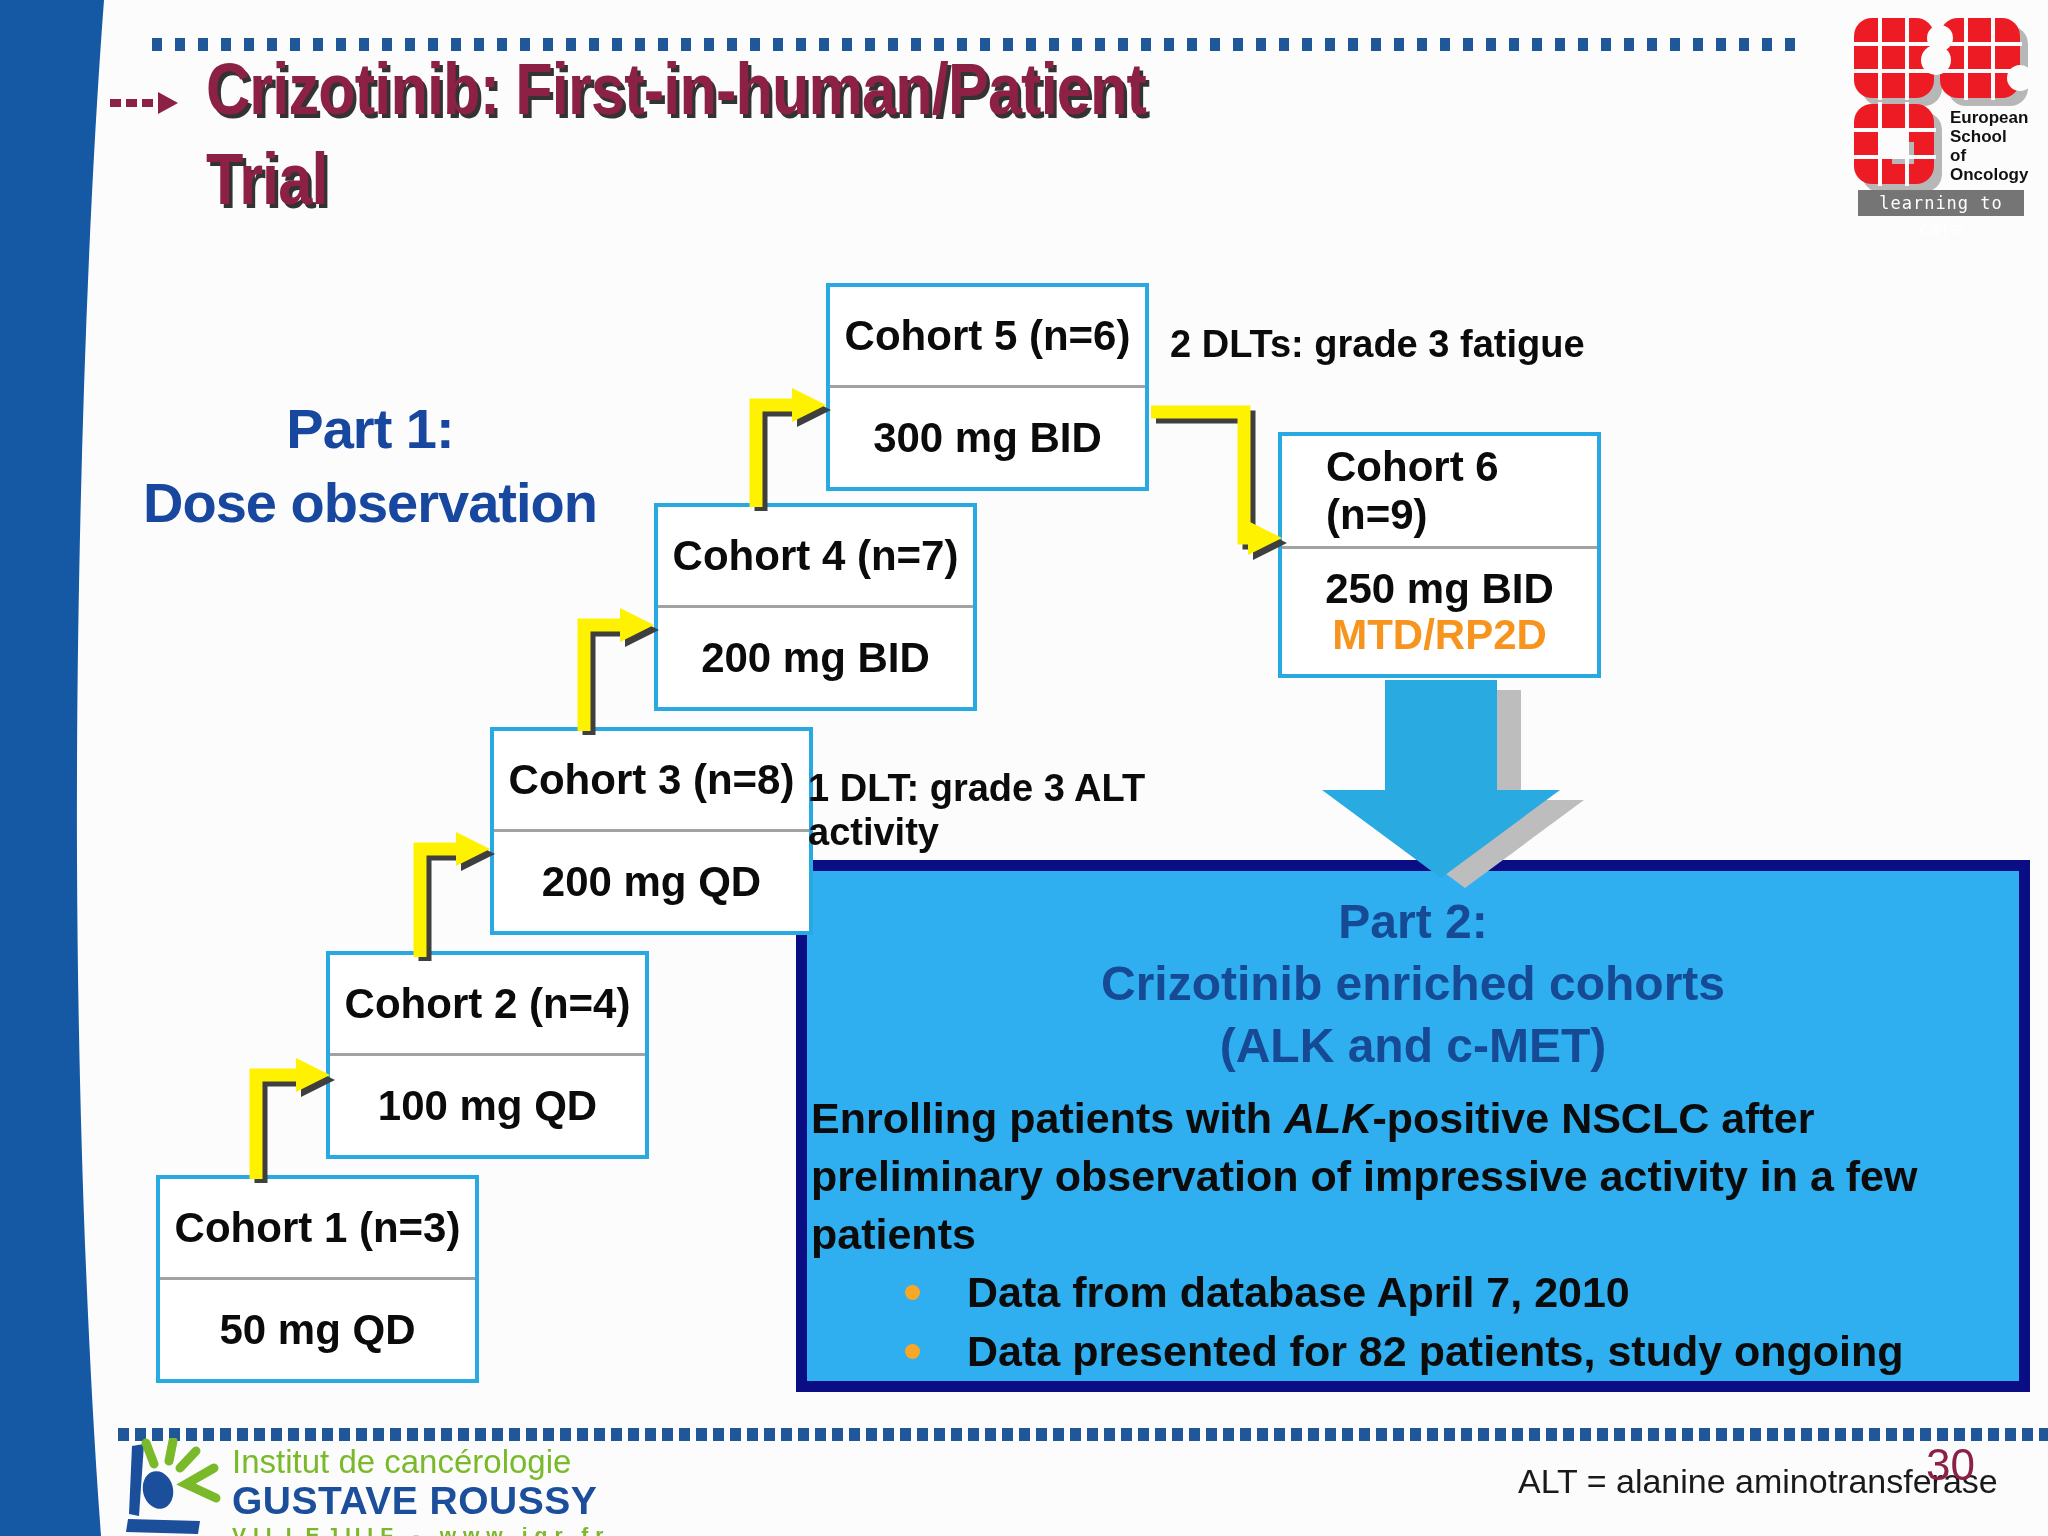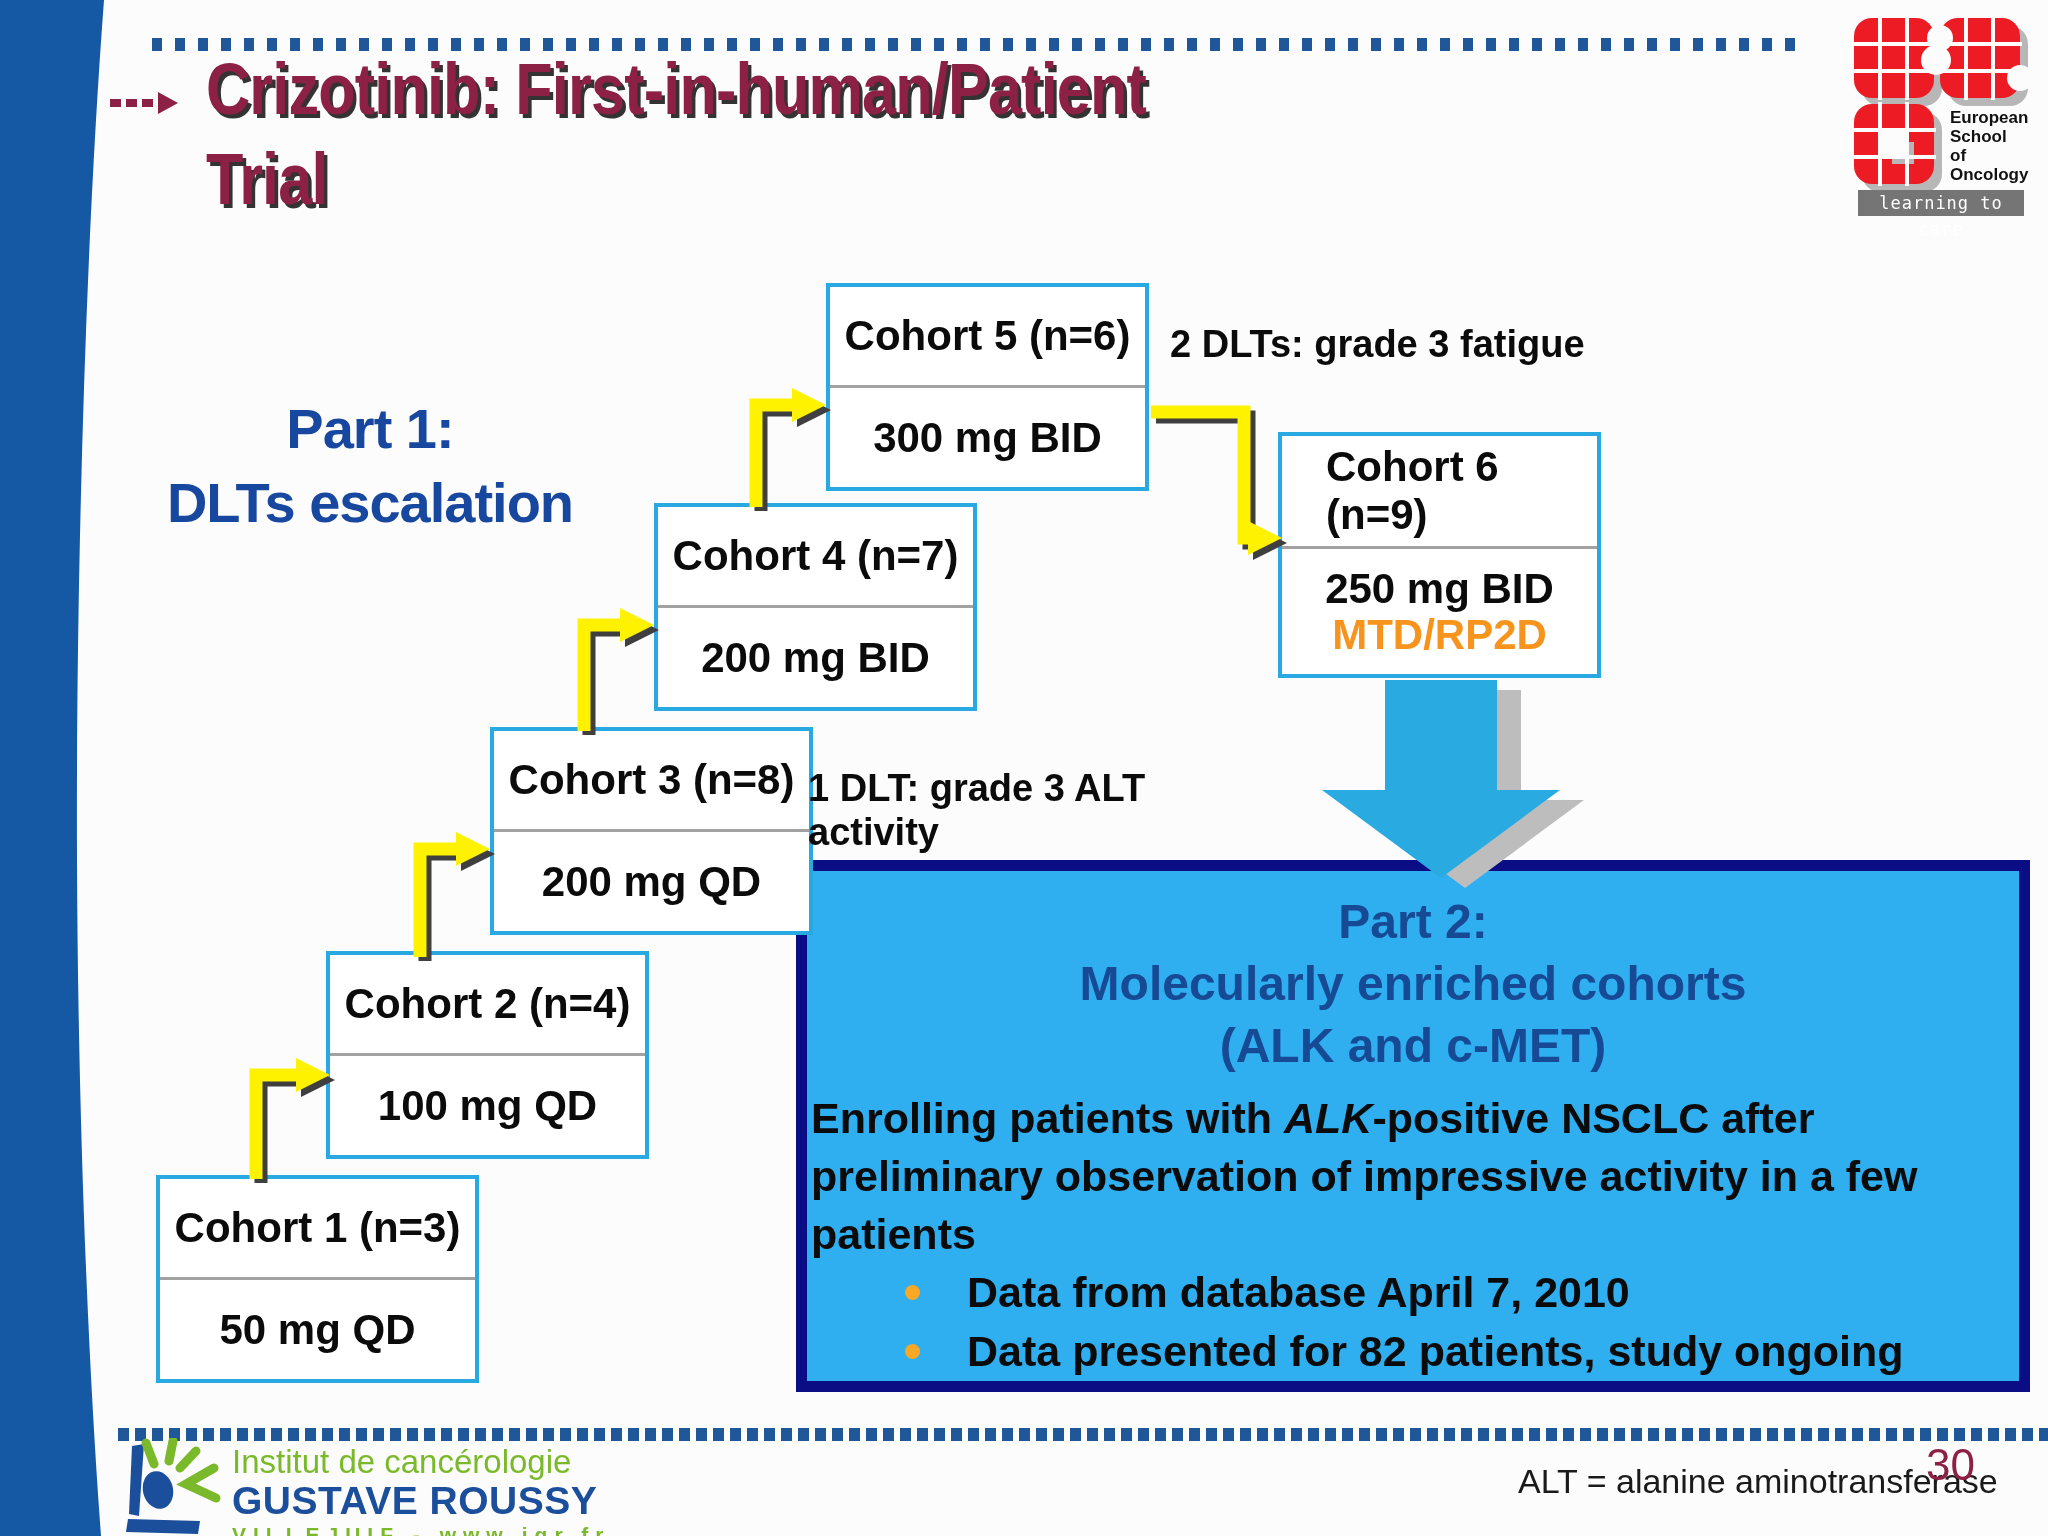--- a/index.html
+++ b/index.html
@@ -169,27 +169,27 @@
       <div>European</div>
       <div>School</div>
       <div>of</div>
       <div>Oncology</div>
     </div>
     <div class="abs eso-banner">learning to care</div>
   </div>
 
   <div class="abs part1-label">
     <div>Part 1:</div>
-    <div>DLTs escalation</div>
+    <div>Dose observation</div>
   </div>
 
   <div class="abs part2">
     <div class="part2-heading">
       <div>Part 2:</div>
-      <div>Molecularly enriched cohorts</div>
+      <div>Crizotinib enriched cohorts</div>
       <div>(ALK and c-MET)</div>
     </div>
     <div class="part2-body"><span>Enrolling patients with </span><span class="it">ALK</span><span>-positive NSCLC after preliminary observation of impressive activity in a few patients</span></div>
     <div class="p2-bullet">
       <span class="dot"></span>
       <span>Data from database April 7, 2010</span>
     </div>
     <div class="p2-bullet">
       <span class="dot"></span>
       <span>Data presented for 82 patients, study ongoing</span>

